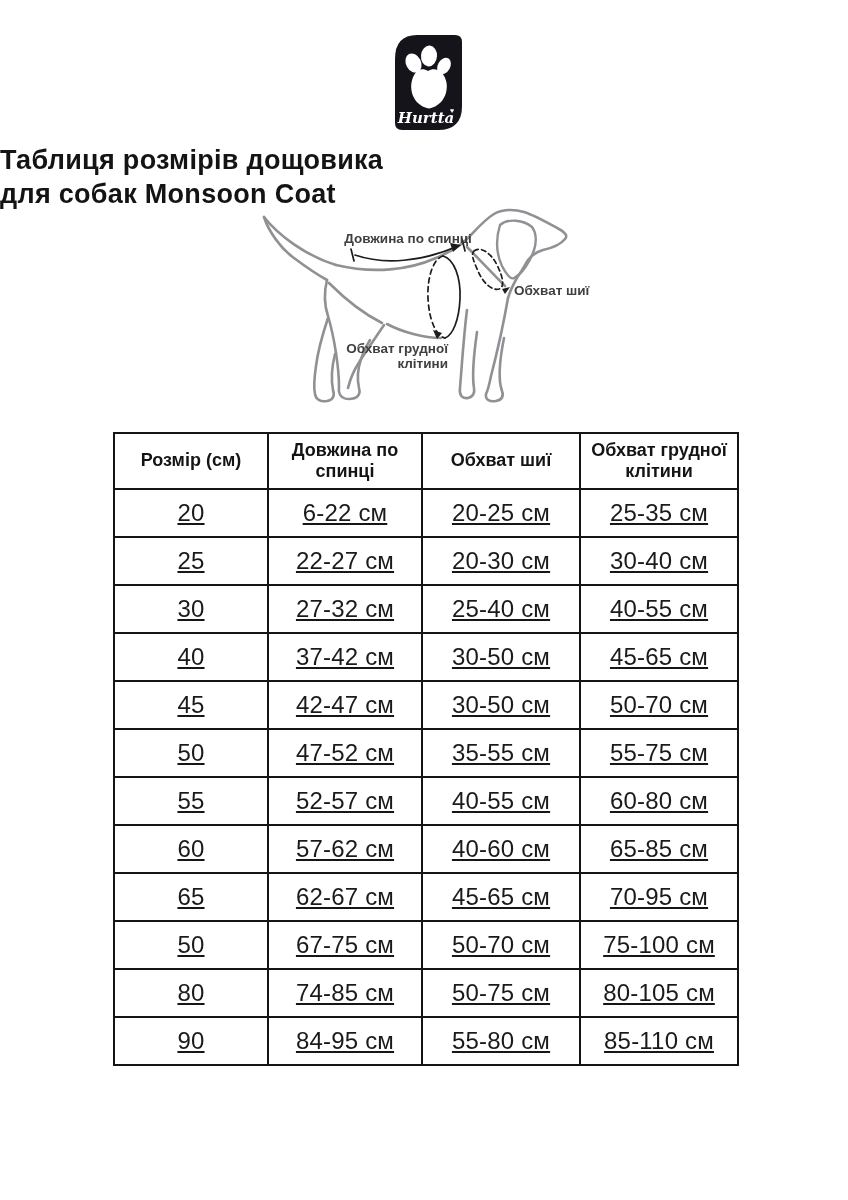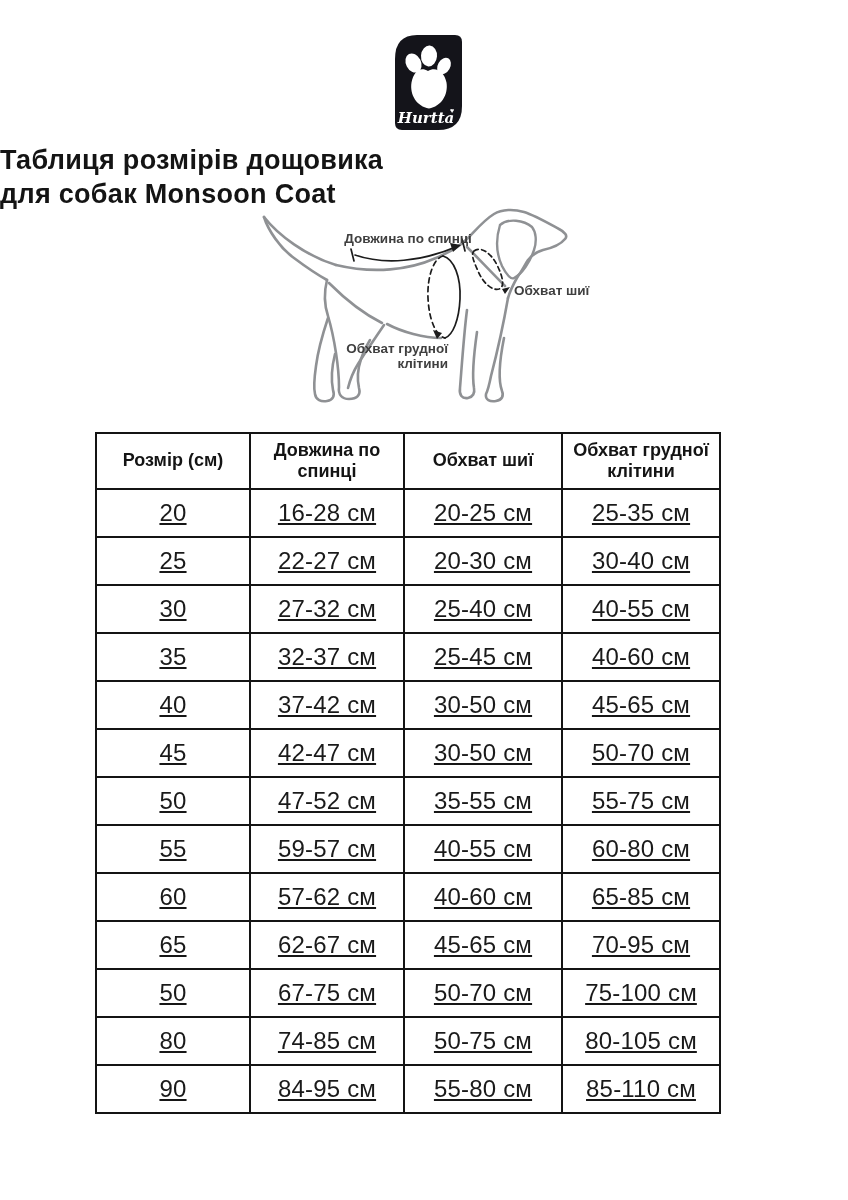--- a/index.html
+++ b/index.html
@@ -32,21 +32,21 @@
     width: 386px; height: 222px;
   }
   .diagram svg text {
     font-family: "Liberation Sans", sans-serif;
     font-size: 13.5px;
     font-weight: bold;
     fill: #3f3f3f;
   }
   table.size-table {
     position: absolute;
-    left: 95px; top: 432px;
+    left: 113px; top: 432px;
     width: 624px;
     border-collapse: collapse;
     table-layout: fixed;
   }
   .size-table th, .size-table td {
     border: 2px solid #141414;
     text-align: center;
     vertical-align: middle;
     padding: 2px 4px;
     background: #ffffff;
@@ -143,63 +143,57 @@
     <tr>
       <th>Розмір (см)</th>
       <th>Довжина по спинці</th>
       <th>Обхват шиї</th>
       <th>Обхват грудної клітини</th>
     </tr>
   </thead>
   <tbody>
       <tr>
         <td>20</td>
-        <td>16-28 см</td>
+        <td>6-22 см</td>
         <td>20-25 см</td>
         <td>25-35 см</td>
       </tr>
       <tr>
         <td>25</td>
         <td>22-27 см</td>
         <td>20-30 см</td>
         <td>30-40 см</td>
       </tr>
       <tr>
         <td>30</td>
         <td>27-32 см</td>
         <td>25-40 см</td>
         <td>40-55 см</td>
       </tr>
       <tr>
-        <td>35</td>
-        <td>32-37 см</td>
-        <td>25-45 см</td>
-        <td>40-60 см</td>
-      </tr>
-      <tr>
         <td>40</td>
         <td>37-42 см</td>
         <td>30-50 см</td>
         <td>45-65 см</td>
       </tr>
       <tr>
         <td>45</td>
         <td>42-47 см</td>
         <td>30-50 см</td>
         <td>50-70 см</td>
       </tr>
       <tr>
         <td>50</td>
         <td>47-52 см</td>
         <td>35-55 см</td>
         <td>55-75 см</td>
       </tr>
       <tr>
         <td>55</td>
-        <td>59-57 см</td>
+        <td>52-57 см</td>
         <td>40-55 см</td>
         <td>60-80 см</td>
       </tr>
       <tr>
         <td>60</td>
         <td>57-62 см</td>
         <td>40-60 см</td>
         <td>65-85 см</td>
       </tr>
       <tr>

